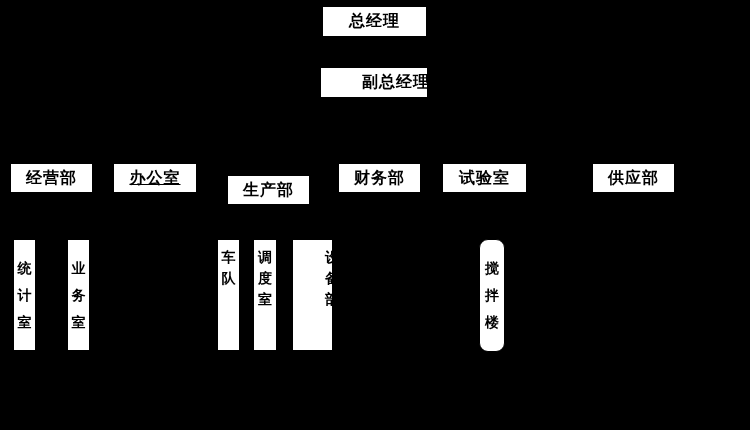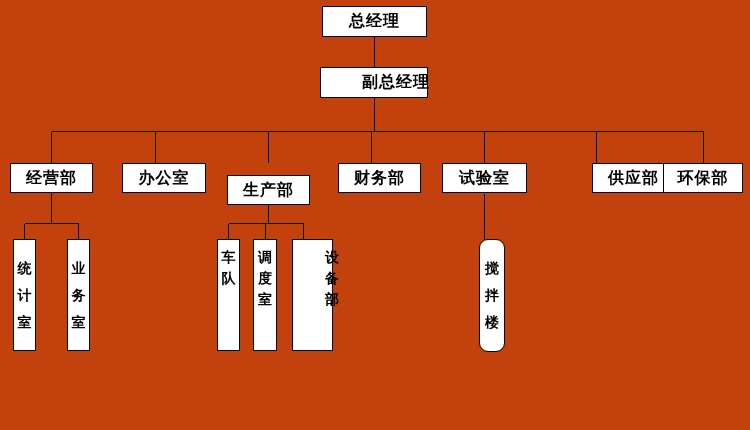--- a/index.html
+++ b/index.html
@@ -2,21 +2,21 @@
 <html><head>
 <meta charset="utf-8">
 <style>
   html, body { margin: 0; padding: 0; background: #ffffff; }
   body { font-family: "Liberation Sans", sans-serif; color: #000; }
 
   .canvas {
     position: relative;
     width: 750px;
     height: 430px;
-    background: #c2410c;
+    background: #000000;
     overflow: hidden;
   }
 
   .connectors {
     position: absolute;
     left: 0; top: 0;
     width: 750px; height: 430px;
   }
   .connectors line { stroke: #000000; stroke-width: 1; }
 
@@ -34,21 +34,21 @@
     white-space: nowrap;
   }
 
   
   .b-root   { left: 322px; top: 6px;  width: 105px; height: 31px; }
   .b-deputy { left: 320px; top: 67px; width: 108px; height: 31px; padding-left: 44px; }
 
   
   .dept { top: 163px; height: 30px; }
   .b-d0 { left: 10px;  width: 83px; }
-  .b-d1 { left: 122px; width: 84px; }
+  .b-d1 { left: 113px; width: 84px; text-decoration: underline; }
   .b-d2 { left: 227px; width: 83px; margin-top: 12px; }
   .b-d3 { left: 338px; width: 83px; }
   .b-d4 { left: 442px; width: 85px; }
   .b-d5 { left: 555px; width: 83px; margin-left: 37px; }
   .b-d6 { left: 663px; width: 80px; }
 
   
   .vbox {
     top: 239px; height: 112px;
     font-size: 14px;
@@ -111,21 +111,20 @@
   <div class="box b-root">总经理</div>
 
   <div class="box b-deputy">副总经理</div>
 
   <div class="box dept b-d0">经营部</div>
   <div class="box dept b-d1">办公室</div>
   <div class="box dept b-d2">生产部</div>
   <div class="box dept b-d3">财务部</div>
   <div class="box dept b-d4">试验室</div>
   <div class="box dept b-d5">供应部</div>
-  <div class="box dept b-d6">环保部</div>
 
   <div class="box vbox b-s0">
     <span class="vtext">统计室</span>
   </div>
   <div class="box vbox b-s1">
     <span class="vtext">业务室</span>
   </div>
   <div class="box vbox v-top b-s2">
     <span class="vtext">车队</span>
   </div>

